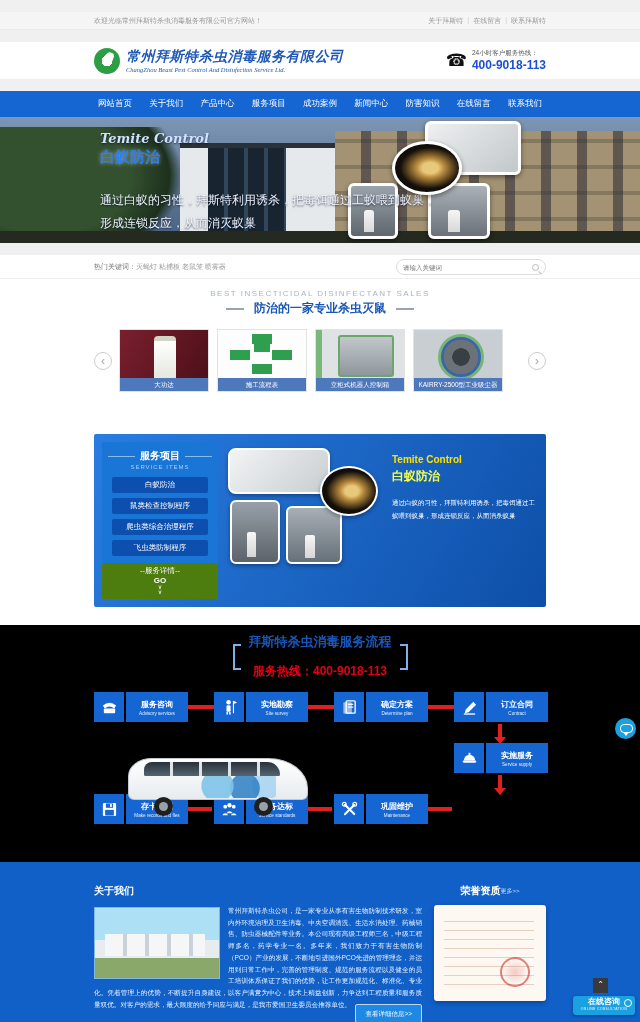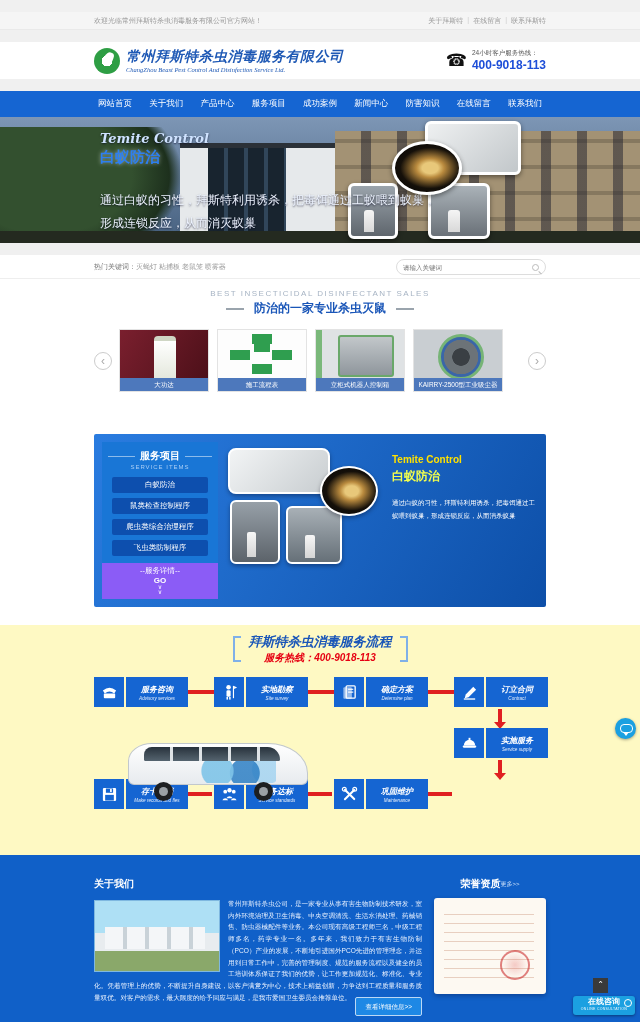--- a/index.html
+++ b/index.html
@@ -73,45 +73,45 @@
   
   .svcband{background:#fff;padding:6px 0;}
   .svcband .box{display:flex;background:linear-gradient(120deg,#2a7ce0,#0d4fa8);padding:8px;border-radius:2px;}
   .svc-side{width:116px;background:#1976d6;display:flex;flex-direction:column;flex:0 0 auto;}
   .svc-side .hd{padding:7px 6px 2px;}
   .svc-title{display:flex;align-items:center;gap:5px;color:#fff;font-size:10px;font-weight:bold;justify-content:center;}
   .svc-title::before,.svc-title::after{content:"";flex:1;height:1px;background:rgba(255,255,255,.5);}
   .svc-sub{text-align:center;font-size:6px;color:#a9cdf5;letter-spacing:1px;margin-top:1px;}
   .svc-list{padding:5px 10px 2px;flex:1;}
   .svc-btn{display:block;height:16px;line-height:16px;text-align:center;background:#0d4fae;color:#fff;font-size:7.5px;border-radius:2px;margin-bottom:5px;cursor:pointer;}
-  .svc-red{background:#8b5cf6;color:#fff;text-align:center;padding:3px 0 4px;}
+  .svc-red{background:#4d7c0f;color:#fff;text-align:center;padding:3px 0 4px;}
   .svc-red .d{font-size:7.5px;}
   .svc-red .go{font-size:8px;font-weight:bold;}
   .svc-red .v{font-size:6px;line-height:5px;}
   .svc-main{flex:1;position:relative;padding:4px 0 0 10px;display:flex;}
   .collage{width:152px;position:relative;flex:0 0 auto;}
   .cph{position:absolute;border:2px solid #fff;border-radius:6px;box-shadow:0 2px 4px rgba(0,0,20,.35);}
   .cph-box{left:0;top:2px;width:102px;height:46px;border-radius:8px;background:linear-gradient(135deg,#f2f4f5,#c8cdd0);}
   .cph-termite{left:92px;top:20px;width:58px;height:50px;border-radius:50%;background:radial-gradient(ellipse at 55% 50%,#e8c87a 0 16%,#b98a3e 28%,#15100a 60%,#000 100%);z-index:3;}
   .cph-w1{left:2px;top:54px;width:50px;height:64px;background:linear-gradient(#97a0a8,#5c636a);}
   .cph-w2{left:58px;top:60px;width:56px;height:58px;background:linear-gradient(#a8b0b6,#667078);}
   .cph-w1::after,.cph-w2::after{content:"";position:absolute;left:32%;bottom:8%;width:20%;height:42%;background:linear-gradient(#f7f7f7,#d5d5d5);border-radius:2px 2px 0 0;}
   .svc-text{margin-left:12px;padding-top:8px;}
   .svc-text .en{font-size:10px;font-weight:bold;color:#ffe100;}
   .svc-text .cn{font-size:12px;font-weight:bold;color:#f3ff4d;margin-top:3px;}
   .svc-text .desc{margin-top:12px;width:148px;font-size:6.5px;color:#fff;line-height:1.95;}
   
-  .flow{background:#fef9c3;padding:8px 0 22px;font-style:italic;}
+  .flow{background:#000000;padding:8px 0 14px;}
   .flow-title{display:flex;justify-content:center;align-items:center;gap:8px;}
   .brk{width:8px;height:26px;border:2px solid #7fb0e8;flex:0 0 auto;}
   .brk.l{border-right:0;}
   .brk.r{border-left:0;}
   .flow-title .t{text-align:center;}
   .flow-title .cn{font-size:13px;font-weight:bold;color:#1a56b8;}
-  .flow-title .hot{font-size:10px;font-weight:bold;color:#e60012;margin-top:0;}
+  .flow-title .hot{font-size:12px;font-weight:bold;color:#e60012;margin-top:12px;}
   .flow-grid{position:relative;height:144px;margin-top:8px;}
   .step{position:absolute;display:flex;height:30px;}
   .step .ic{width:30px;height:30px;background:#1565d2;display:flex;align-items:center;justify-content:center;color:#fff;flex:0 0 auto;}
   .step .ic svg{width:17px;height:17px;fill:#fff;}
   .step .lb{width:62px;height:30px;background:#1565d2;margin-left:2px;color:#fff;display:flex;flex-direction:column;justify-content:center;text-align:center;}
   .step .lb .c{font-size:8px;font-weight:bold;}
   .step .lb .e{font-size:5px;opacity:.9;transform:scale(.92);white-space:nowrap;}
   .ar-r,.ar-l{position:absolute;top:13px;width:28px;height:4px;background:#e02020;}
   .ar-r::after{content:"";position:absolute;right:-7px;top:-4px;border-left:8px solid #e02020;border-top:6px solid transparent;border-bottom:6px solid transparent;}
   .ar-l::after{content:"";position:absolute;left:-7px;top:-4px;border-right:8px solid #e02020;border-top:6px solid transparent;border-bottom:6px solid transparent;}

